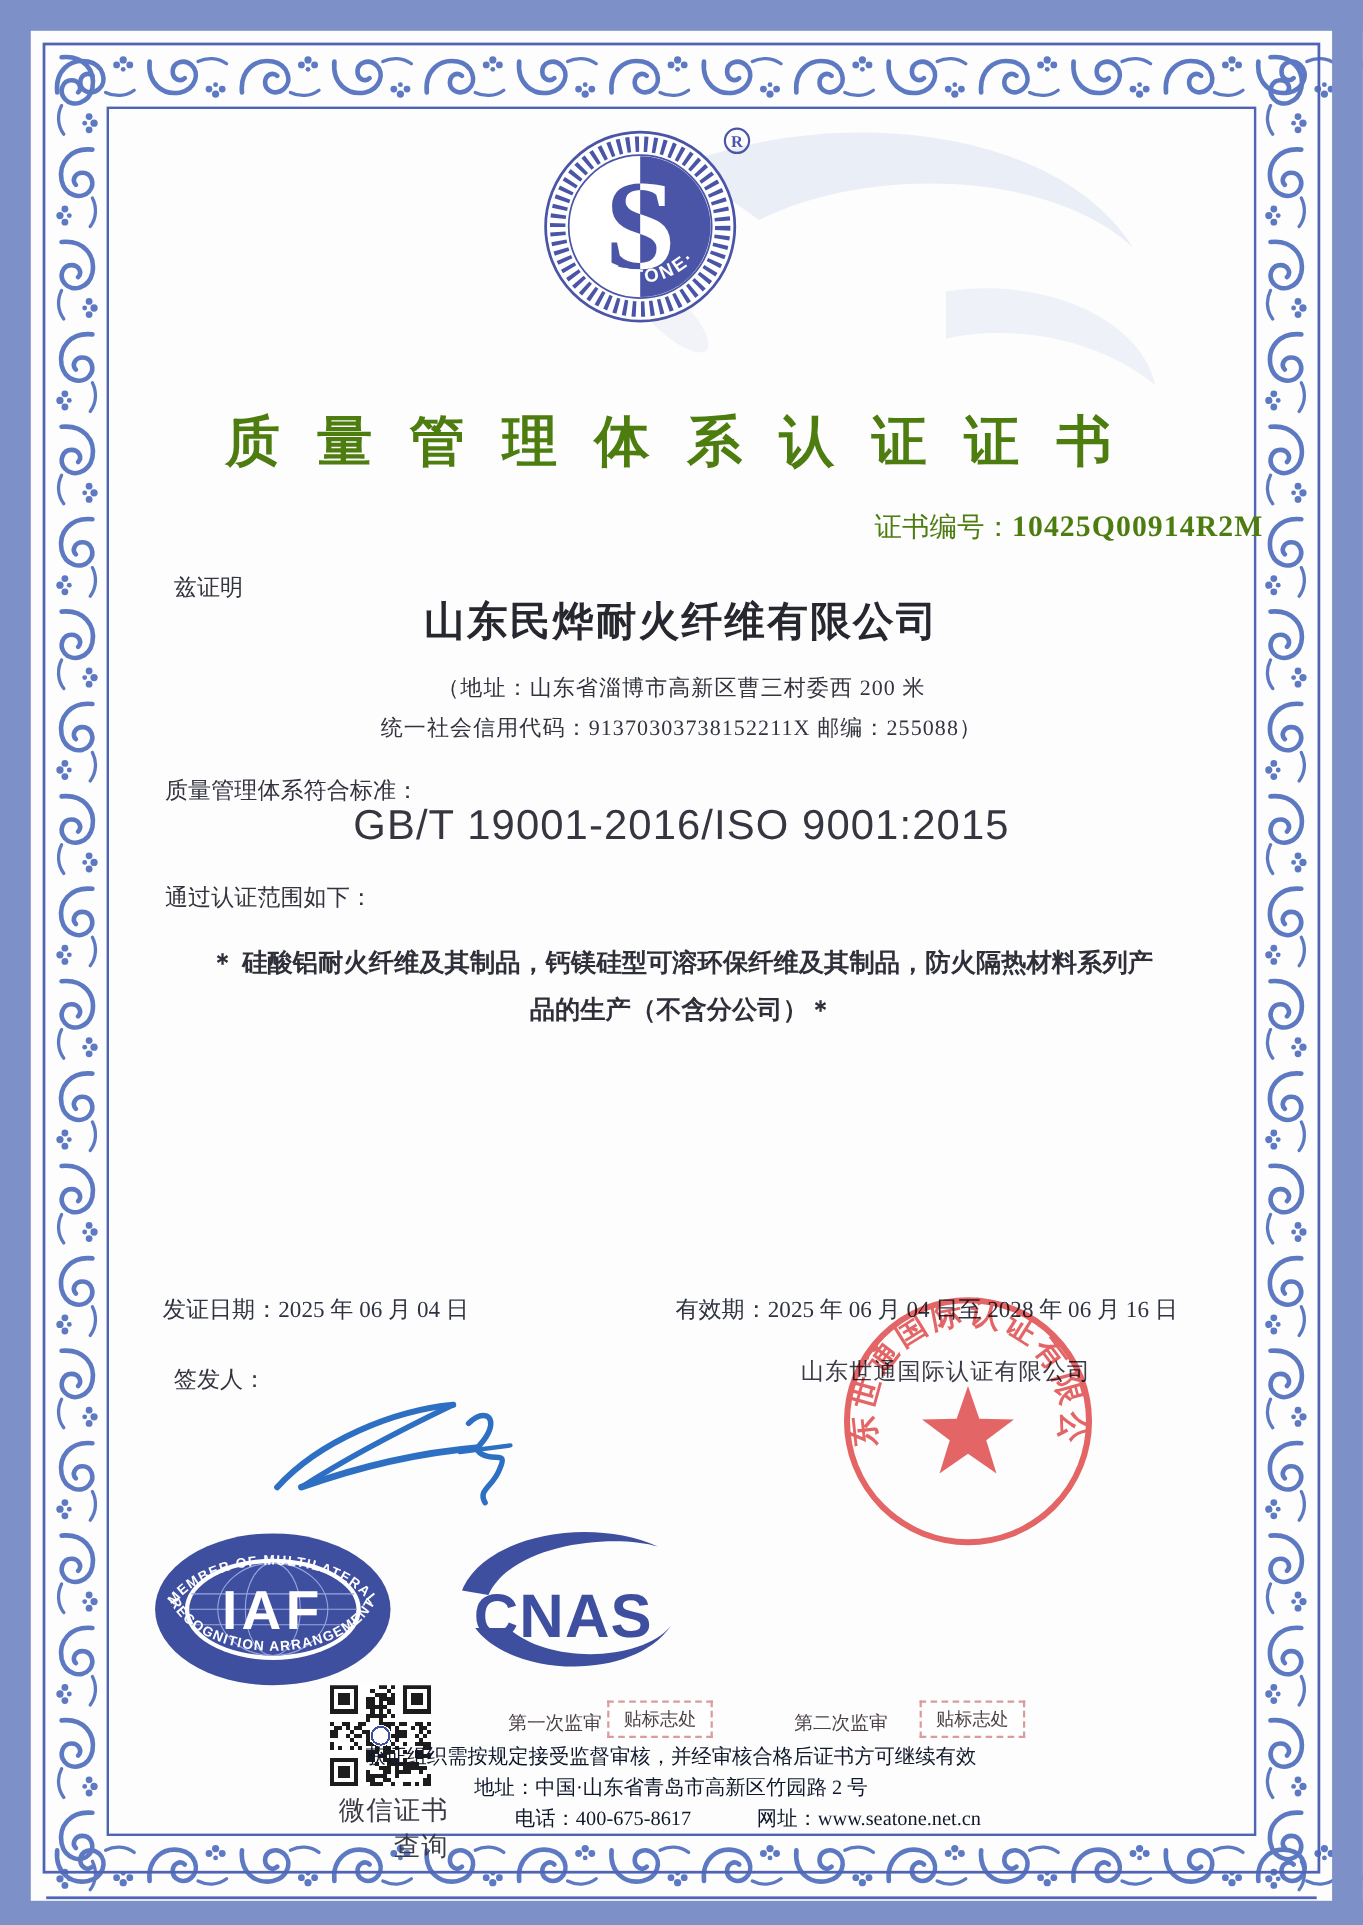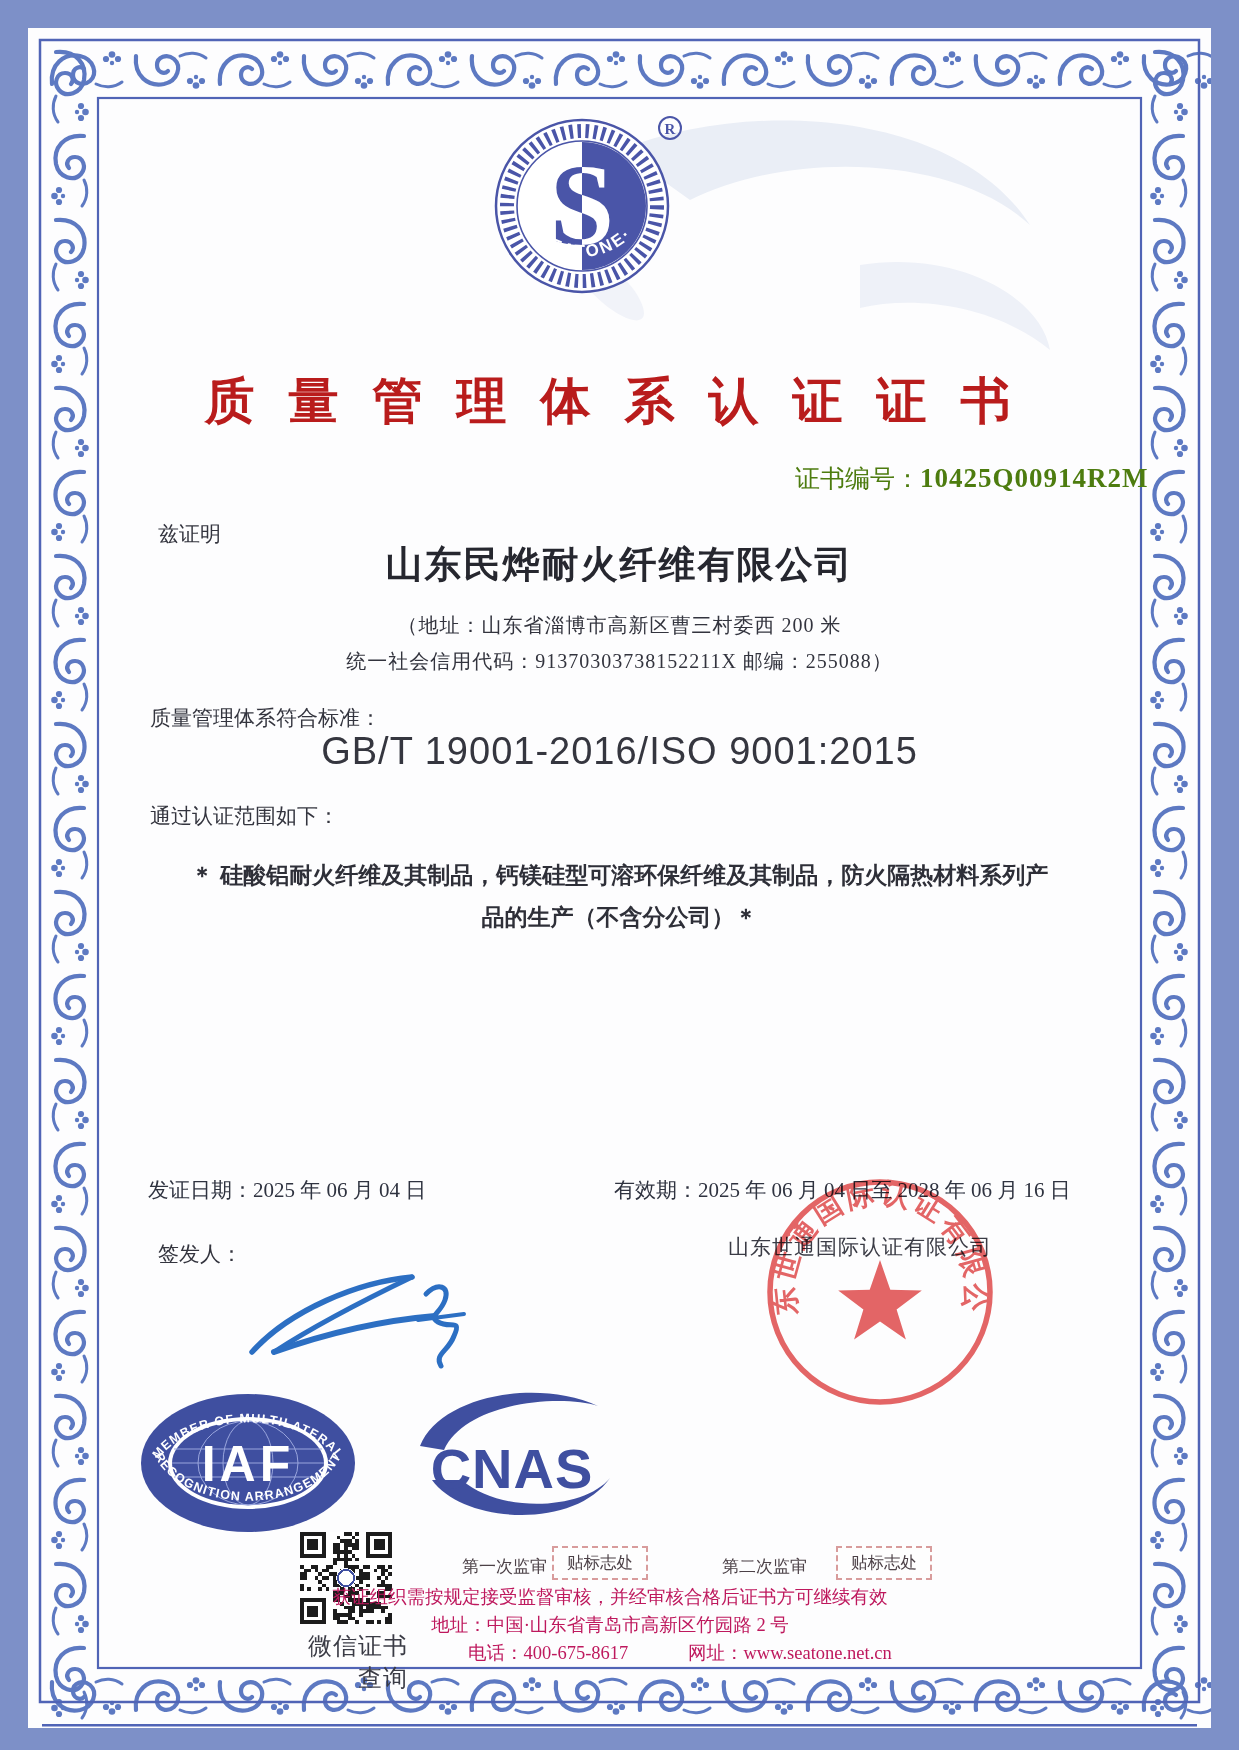--- a/index.html
+++ b/index.html
@@ -1,39 +1,39 @@
 <!DOCTYPE html>
 <html><head>
 <meta charset="utf-8">
 <style>
   html,body{margin:0;padding:0;background:#9aa7c4;}
   .page{position:relative;width:1239px;height:1750px;background:#fdfdfe;overflow:hidden;
         font-family:"Liberation Serif","DejaVu Serif",serif;color:#33343e;}
   .abs{position:absolute;}
   .sans{font-family:"Liberation Sans","DejaVu Sans",sans-serif;}
-  .title{width:1215px;text-align:center;font-size:50px;font-weight:700;color:#b91c1c;
+  .title{width:1215px;text-align:center;font-size:50px;font-weight:700;color:#4d7c0f;
          letter-spacing:34px;text-indent:34px;}
   .certno{font-size:25px;color:#4d7c0f;}
   .certno b{font-size:27px;letter-spacing:1px;}
   .label{font-size:21px;color:#33343e;}
   .company{width:1239px;text-align:center;font-size:37px;font-weight:700;color:#26272f;letter-spacing:2px;}
   .addr{width:1239px;text-align:center;font-size:20px;color:#33343e;letter-spacing:1px;}
   .standard{width:1239px;text-align:center;font-size:38px;color:#35363f;letter-spacing:1px;}
   .scope{width:1239px;text-align:center;font-size:23px;font-weight:700;color:#2e2f38;}
   .legal{width:956px;font-size:19.5px;line-height:46px;text-align:justify;color:#3a3b45;}
   .dateline{font-size:21px;color:#2f3340;}
   .issuer{font-size:21px;color:#3a3b45;letter-spacing:1px;}
   .cnas-block div.cjk{font-size:21px;line-height:27px;color:#36373f;
         font-family:"Liberation Sans","DejaVu Sans",sans-serif;font-weight:600;letter-spacing:2px;}
   .cnas-block div.eng{font-size:21px;line-height:26px;color:#36373f;
         font-family:"Liberation Sans","DejaVu Sans",sans-serif;font-weight:700;}
   .footer-small{font-size:17px;color:#4c4147;}
   .sticker-box{border:2px dashed #d89c9c;width:92px;height:30px;line-height:30px;text-align:center;
         font-size:16.5px;color:#4c4147;background:rgba(255,255,255,.4);}
-  .footer-line{font-size:18.5px;color:#be185d;}
+  .footer-line{font-size:18.5px;color:#0f172a;}
   .qr-caption{font-size:24px;color:#3a3b45;text-align:right;width:124px;letter-spacing:1px;}
 </style>
 </head>
 <body>
 
 <div class="page">
 
   <svg class="abs" style="left:0;top:0" width="1239" height="1750">
     <path d="M620 150 C760 95 960 115 1030 225 C955 155 790 150 690 200 Z" fill="#eaeef6"></path>
     <path d="M860 265 C955 250 1040 295 1050 350 C995 305 915 295 860 308 Z" fill="#eef1f8"></path>

